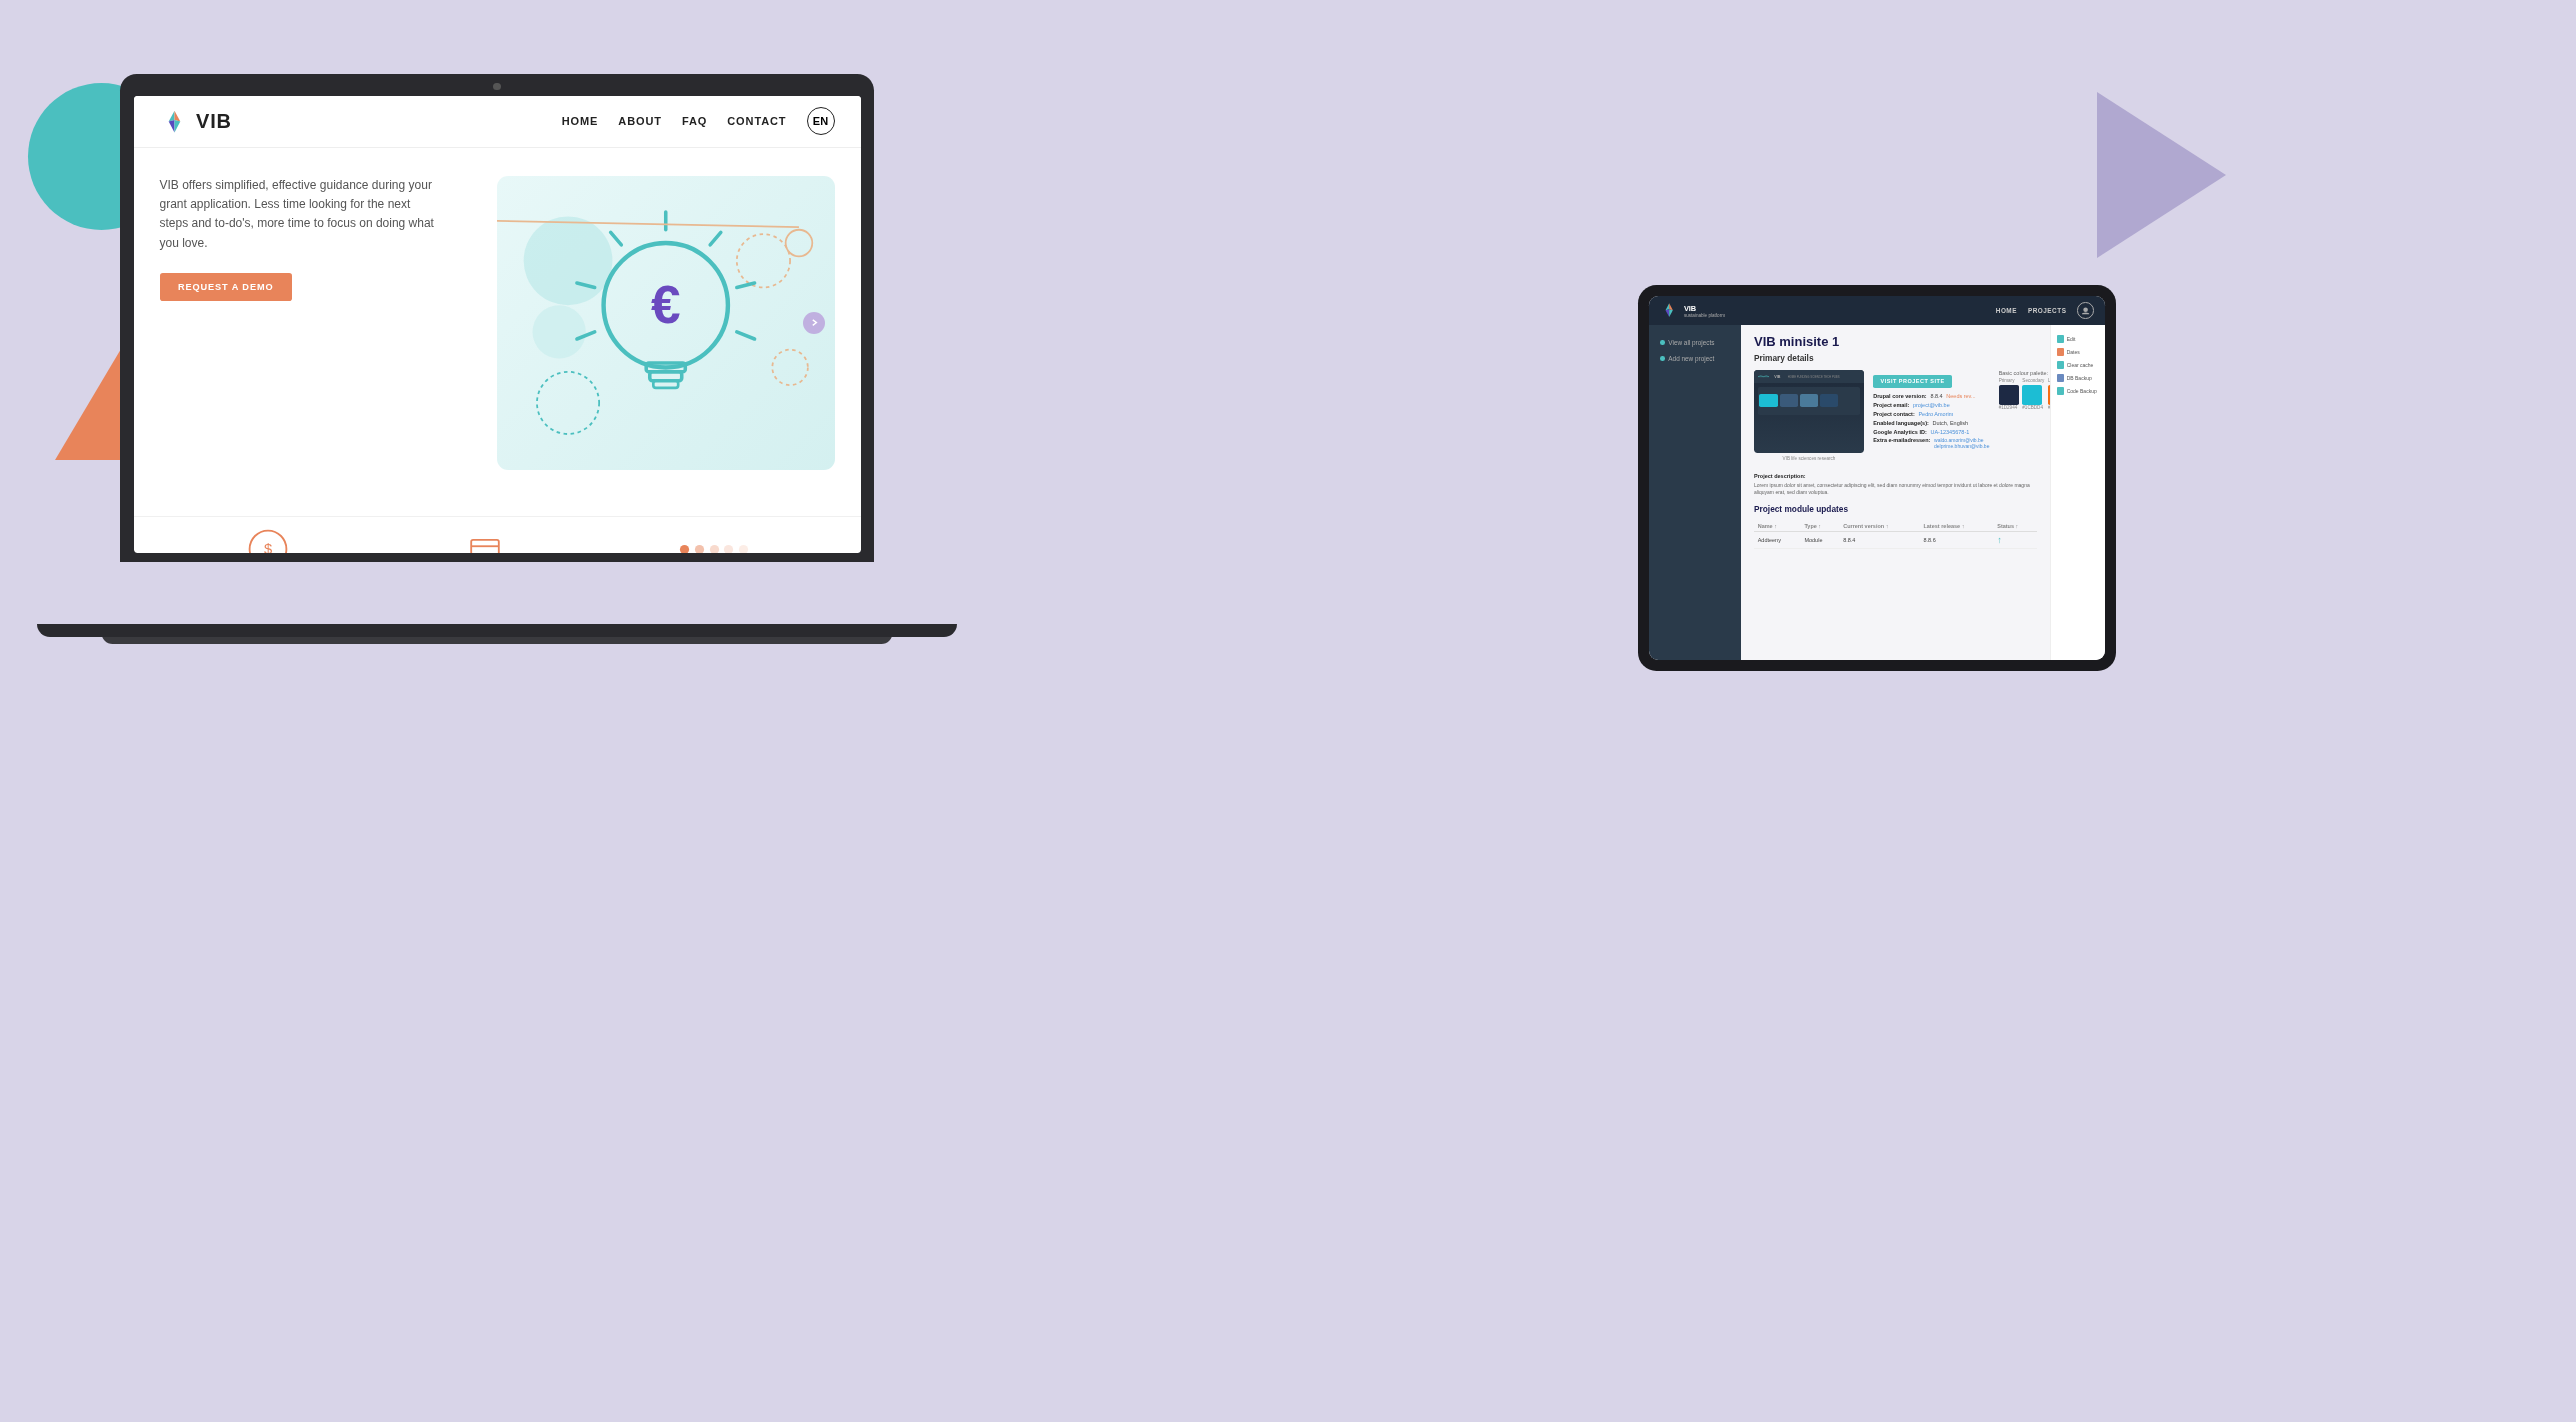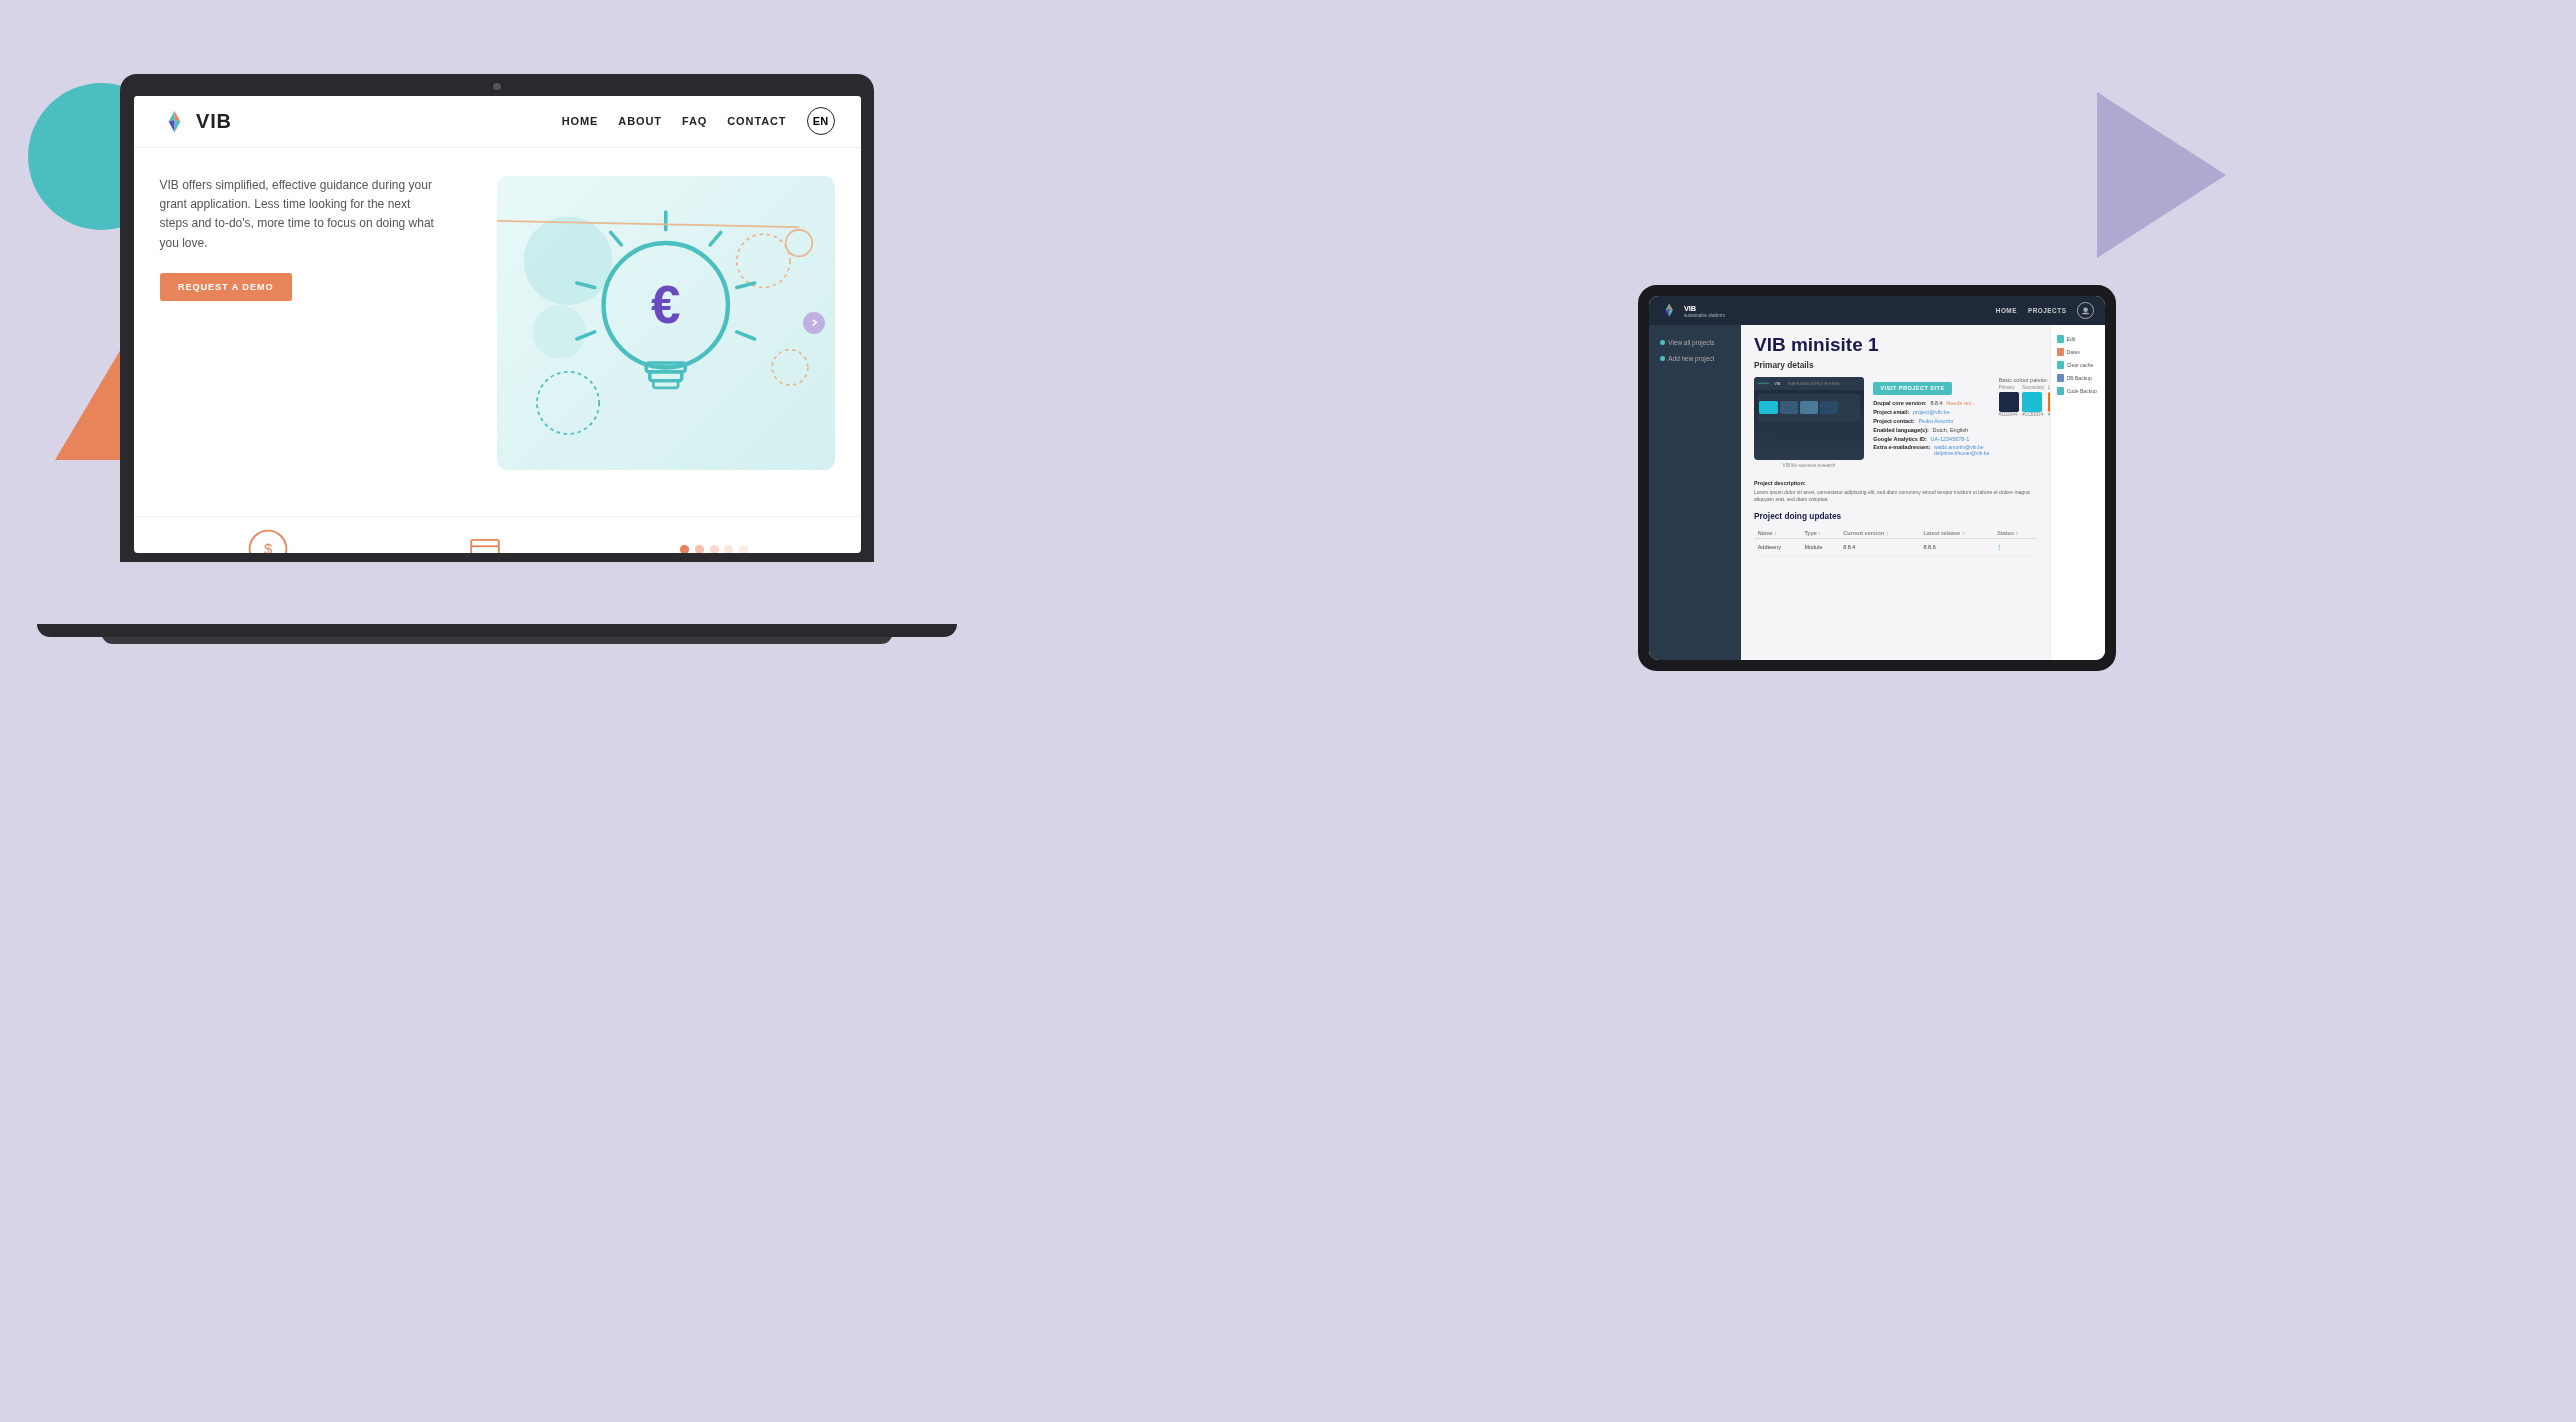--- a/index.html
+++ b/index.html
@@ -320,21 +320,21 @@
     }
 
     .tablet-main {
       flex: 1;
       padding: 9.2px 13px;
       background: #f5f5f8;
       overflow: hidden;
     }
 
     .tablet-project-title {
-      font-size: 19px;
+      font-size: 13px;
       font-weight: 700;
       color: #1a1a4e;
       margin-bottom: 3.7px;
     }
 
     .tablet-section-label {
       font-size: 8.3px;
       font-weight: 600;
       color: #333;
       margin-bottom: 7.4px;
@@ -741,21 +741,21 @@
                   <div class="palette-swatch" style="background:#F56E15;"></div>
                   <div class="palette-hex">#F56E15</div>
                 </div>
               </div>
             </div>
           </div>
 
           <div class="project-desc-label">Project description:</div>
           <div class="project-desc-text">Lorem ipsum dolor sit amet, consectetur adipiscing elit, sed diam nonummy eimod tempor invidunt ut labore et dolore magna aliquyam erat, sed diam voluptua.</div>
 
-          <div class="module-updates-title">Project doing updates</div>
+          <div class="module-updates-title">Project module updates</div>
           <table class="module-table">
             <thead>
               <tr>
                 <th>Name ↑</th>
                 <th>Type ↑</th>
                 <th>Current version ↑</th>
                 <th>Latest release ↑</th>
                 <th>Status ↑</th>
               </tr>
             </thead>

